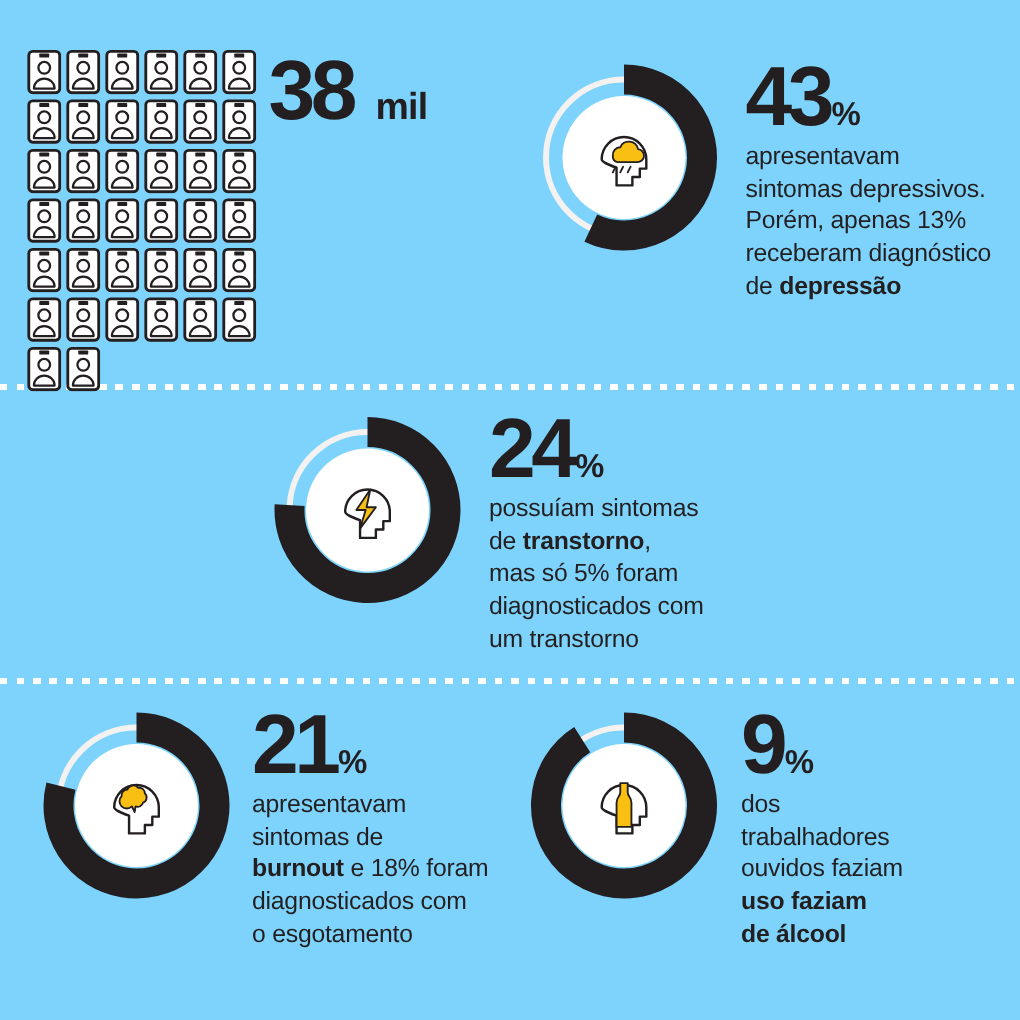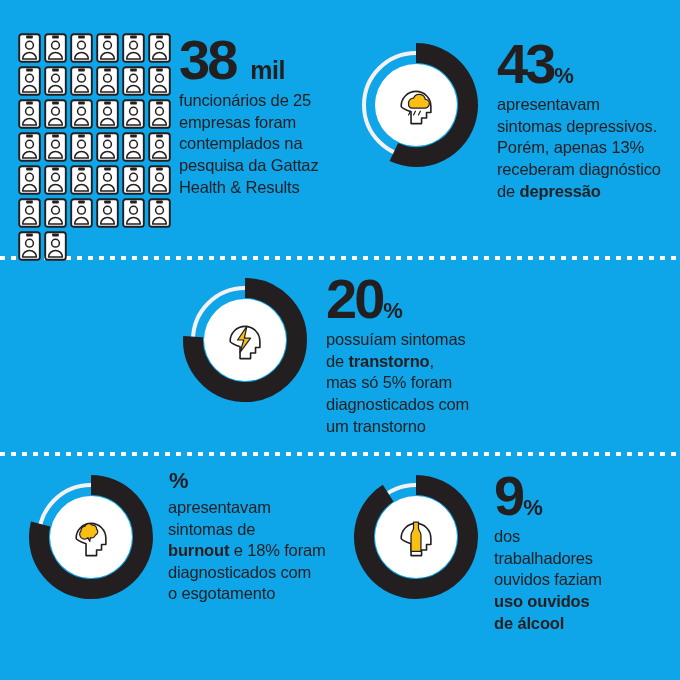--- a/index.html
+++ b/index.html
@@ -11,21 +11,21 @@
     height: 680px;
     background: #dda7cf;
     font-family: "Liberation Sans", sans-serif;
     overflow: hidden;
     position: relative;
   }
   .infographic {
     position: relative;
     width: 680px;
     height: 680px;
-    background: #0ea5e9;
+    background: #7dd3fc;
   }
 
   
   .divider {
     position: absolute;
     left: 0;
     width: 680px;
     height: 4px;
     background-image: repeating-linear-gradient(
       to right,
@@ -345,21 +345,20 @@
         <circle cx="11.5" cy="12.2" r="3.9" fill="#ffffff" stroke="#231f20" stroke-width="1.5"></circle>
         <path d="M4.6,26 a6.9,6.6 0 0 1 13.8,0 z" fill="#ffffff" stroke="#231f20" stroke-width="1.5" stroke-linejoin="round"></path>
       </svg>
     </div>
 
   <div class="row" id="block-38-text">
     <div class="stat-num">
       <span class="big">38</span>
       <span class="unit">mil</span>
     </div>
-    <div class="stat-body">funcionários de 25<br>empresas foram<br>contemplados na<br>pesquisa da Gattaz<br>Health &amp; Results</div>
   </div>
 
   <div class="donut" id="donut-43">
     <svg width="128" height="128" viewBox="0 0 128 128">
 
       <circle cx="64" cy="64" r="52" fill="none" stroke="#f4f1f1" stroke-width="4"></circle>
 
       <path d="M 64.00 12.00 A 52 52 0 1 1 41.86 111.05" id="arc-43" fill="none" stroke="#231f20" stroke-width="20"></path>
       <circle cx="64" cy="64" r="41" fill="#ffffff"></circle>
       <g transform="translate(64,64) scale(0.62) translate(-42,-42)">
@@ -389,40 +388,41 @@
       <circle cx="64" cy="64" r="41" fill="#ffffff"></circle>
       <g transform="translate(64,64) scale(0.62) translate(-42,-42)">
         <path d="M18,44 a24,24 0 0 1 48,0 l0,10 l-7,0 l0,9 l-8,0 l0,9 l-17,0 l0,-19 c-8,-3 -16,-6 -16,-9 z" fill="#ffffff" stroke="#231f20" stroke-width="2.6" stroke-linejoin="round"></path>
         <path d="M45,20 l-15,22 l10,0 l-6,20 l17,-23 l-10,0 z" fill="#f9c013" stroke="#231f20" stroke-width="2" stroke-linejoin="round"></path>
       </g>
     </svg>
   </div>
 
   <div class="row" id="block-24-text">
     <div class="stat-num">
-      <span class="big">20</span>
+      <span class="big">24</span>
       <span class="pct">%</span>
     </div>
     <div class="stat-body">possuíam sintomas<br>de <b>transtorno</b>,<br>mas só 5% foram<br>diagnosticados com<br>um transtorno</div>
   </div>
 
   <div class="donut" id="donut-21">
     <svg width="128" height="128" viewBox="0 0 128 128">
       <circle cx="64" cy="64" r="52" fill="none" stroke="#f4f1f1" stroke-width="4"></circle>
       <path d="M 64.00 12.00 A 52 52 0 1 1 13.63 51.07" id="arc-21" fill="none" stroke="#231f20" stroke-width="20"></path>
       <circle cx="64" cy="64" r="41" fill="#ffffff"></circle>
       <g transform="translate(64,64) scale(0.62) translate(-42,-42)">
         <path d="M18,44 a24,24 0 0 1 48,0 l0,10 l-7,0 l0,9 l-8,0 l0,9 l-17,0 l0,-19 c-8,-3 -16,-6 -16,-9 z" fill="#ffffff" stroke="#231f20" stroke-width="2.6" stroke-linejoin="round"></path>
         <path d="M26,32 a6,6 0 0 1 6,-7 a7,7 0 0 1 12,-2 a6,6 0 0 1 7,6 a6,6 0 0 1 -2,10 a6,6 0 0 1 -8,4 l-1,6 l-3,-6 a7,7 0 0 1 -11,-11 z" fill="#f9c013" stroke="#231f20" stroke-width="2" stroke-linejoin="round"></path>
       </g>
     </svg>
   </div>
 
   <div class="row" id="block-21-text">
     <div class="stat-num">
+      <span class="big">21</span>
       <span class="pct">%</span>
     </div>
     <div class="stat-body">apresentavam<br>sintomas de<br><b>burnout</b> e 18% foram<br>diagnosticados com<br>o esgotamento</div>
   </div>
 
   <div class="donut" id="donut-9">
     <svg width="128" height="128" viewBox="0 0 128 128">
       <circle cx="64" cy="64" r="52" fill="none" stroke="#f4f1f1" stroke-width="4"></circle>
       <path d="M 64.00 12.00 A 52 52 0 1 1 36.14 20.09" id="arc-9" fill="none" stroke="#231f20" stroke-width="20"></path>
       <circle cx="64" cy="64" r="41" fill="#ffffff"></circle>
@@ -431,16 +431,16 @@
         <path d="M38,18 l8,0 l0,10 c0,4 4,5 4,11 l0,26 l-16,0 l0,-26 c0,-6 4,-7 4,-11 z" fill="#f9c013" stroke="#231f20" stroke-width="2" stroke-linejoin="round"></path>
       </g>
     </svg>
   </div>
 
   <div class="row" id="block-9-text">
     <div class="stat-num">
       <span class="big">9</span>
       <span class="pct">%</span>
     </div>
-    <div class="stat-body">dos<br>trabalhadores<br>ouvidos faziam<br><b>uso ouvidos</b><br><b>de álcool</b></div>
+    <div class="stat-body">dos<br>trabalhadores<br>ouvidos faziam<br><b>uso faziam</b><br><b>de álcool</b></div>
   </div>
 
 </div>
 
 </body></html>

